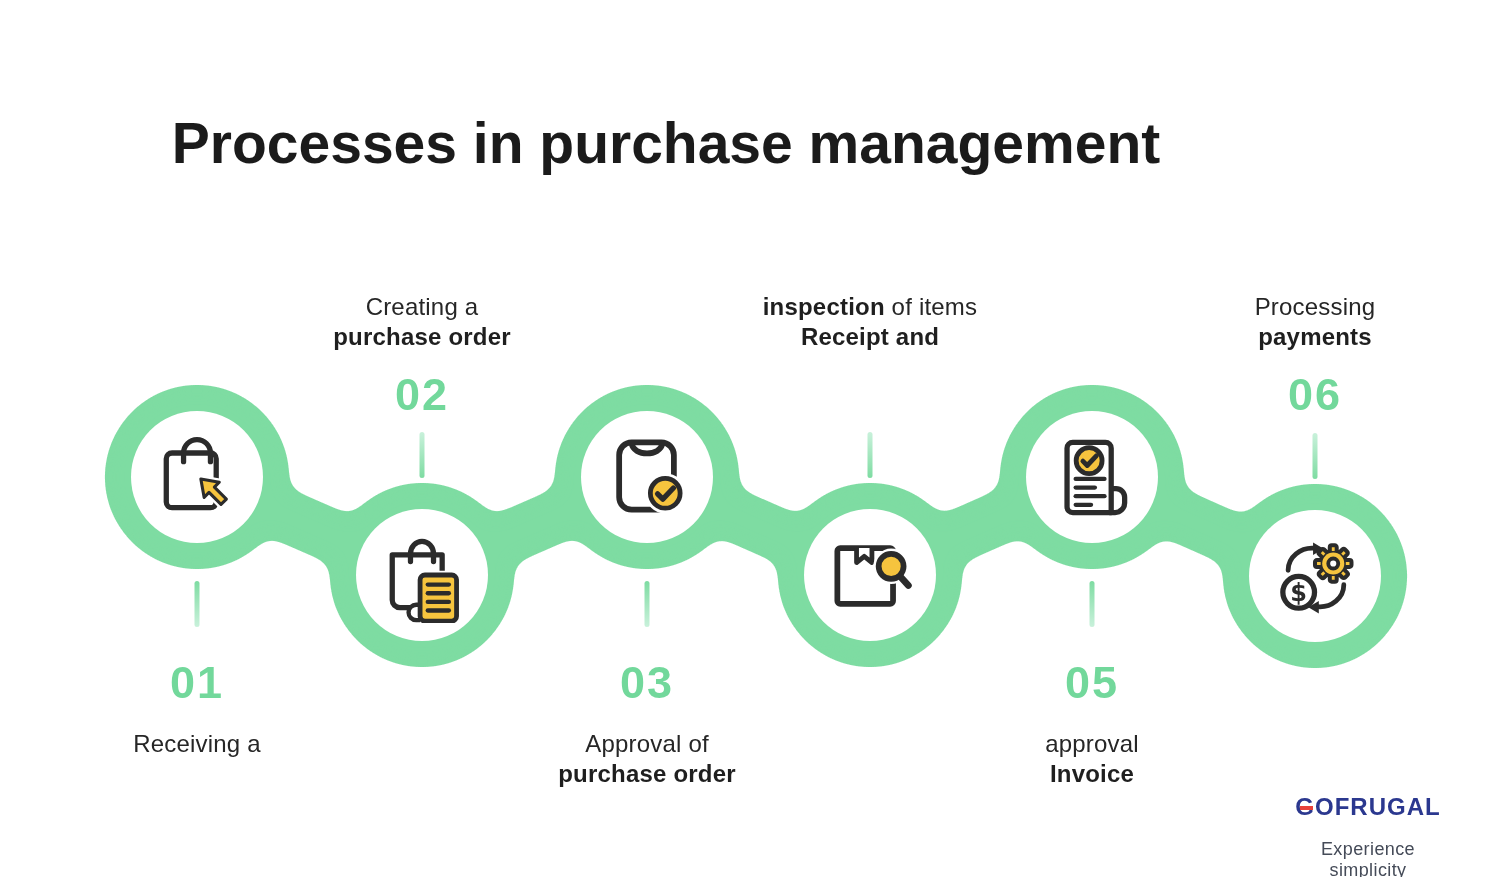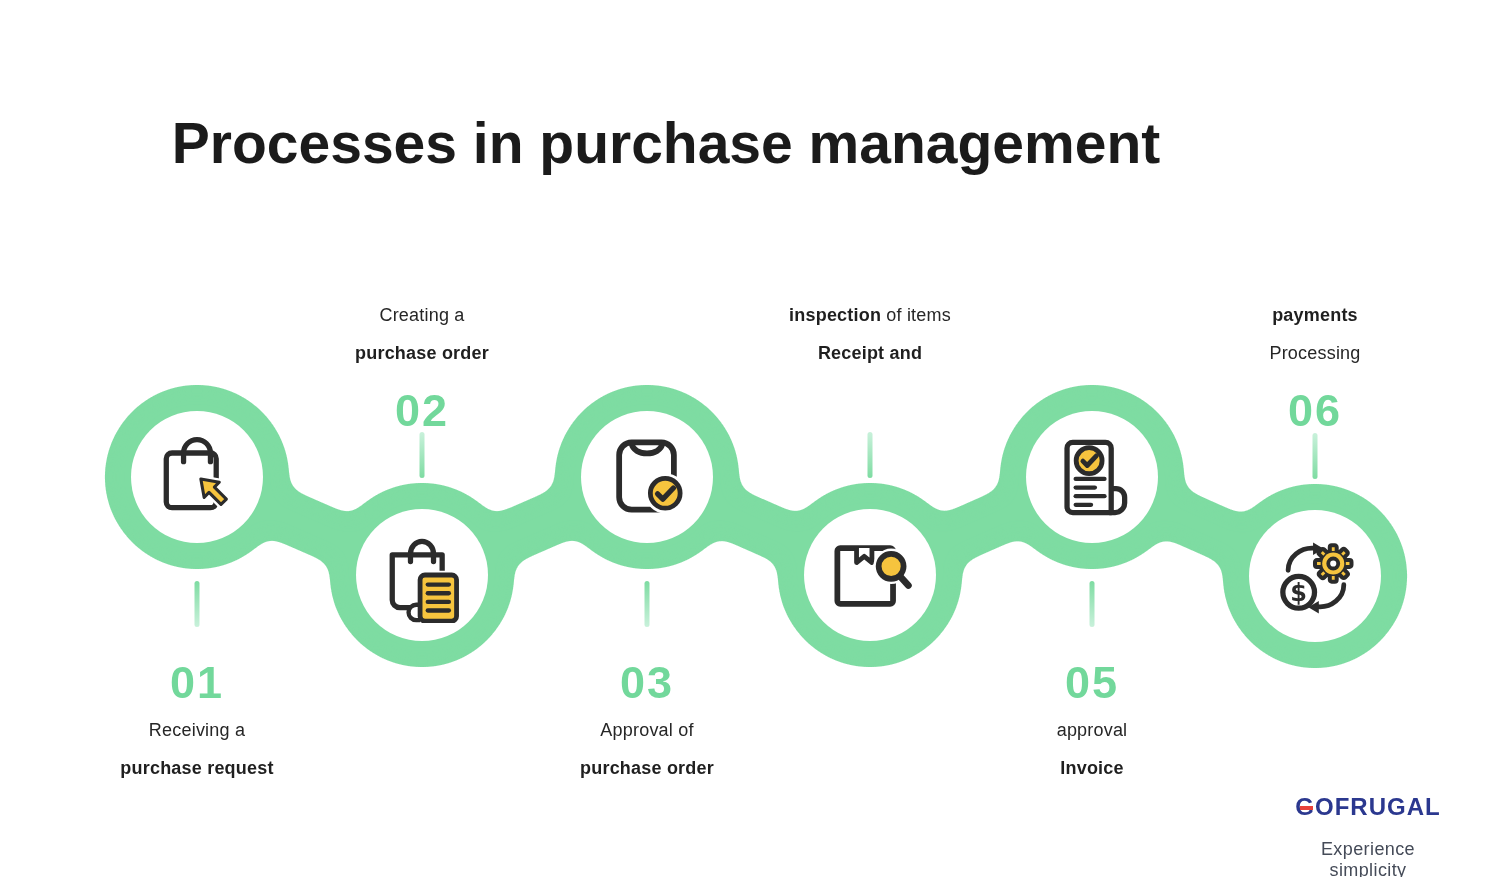--- a/index.html
+++ b/index.html
@@ -7,23 +7,23 @@
        font-family:"Liberation Sans",sans-serif;-webkit-font-smoothing:antialiased;}
   .canvas{position:absolute;inset:0;width:1500px;height:877px;}
   #chain{position:absolute;left:0;top:0;}
   .title{position:absolute;top:72px;left:0;width:1308px;padding-left:24px;box-sizing:border-box;
          text-align:center;font-size:57px;font-weight:700;color:var(--title-color,#1b1b1b);
          letter-spacing:0px;}
   .step{position:absolute;width:300px;text-align:center;color:var(--text-dark,#262626);}
   .step-top{top:660px;}
   .step-bottom{top:292px;}
   .num{font-size:45px;font-weight:800;letter-spacing:2px;line-height:1;color:var(--number-green,#72d89b);}
-  .step-top .num{margin-bottom:10px;}
+  .step-top .num{margin-bottom:24px;}
   .step-bottom .num{margin-top:20px;}
-  .ln{font-size:18px;line-height:30px;letter-spacing:0.2px;margin-top:8px;}
+  .ln{font-size:24px;line-height:30px;letter-spacing:0.2px;}
   .ln .b{font-weight:700;color:#1f1f1f;}
   .icon-slot{position:absolute;width:96px;height:96px;}
   .logo{position:absolute;left:1288px;top:795px;width:160px;text-align:center;}
   .brand{position:relative;display:inline-block;font-size:24px;font-weight:700;
          letter-spacing:1px;color:var(--logo-blue,#2b388f);line-height:1;}
   .gbar{position:absolute;left:5px;top:10.5px;width:13px;height:4px;background:var(--logo-red,#e8413a);}
   .tagline{font-size:18px;color:var(--tagline-color,#454b58);letter-spacing:0.4px;margin-top:20px;}
 </style>
 </head>
 <body style="--chain-green: #7EDCA2; --number-green: #72D89B; --tick-fade: #C9F1DB; --icon-stroke: #2B2B2B; --icon-yellow: #F6C43E; --logo-blue: #2B388F; --logo-red: #E8413A; --text-dark: #262626; --title-color: #1B1B1B; --tagline-color: #454B58;">
@@ -144,21 +144,20 @@
         <path d="M-28 -6 C-28 -20 -15 -30 -1 -29" fill="none" stroke="#2B2B2B" stroke-width="5" stroke-linecap="round"></path>
         <path d="M-2 -35 L9 -28.5 L-2 -22 Z" fill="#2B2B2B"></path>
         <path d="M30 9 C30 23 17 33 3 32" fill="none" stroke="#2B2B2B" stroke-width="5" stroke-linecap="round"></path>
         <path d="M4 26 L-7 32.5 L4 39 Z" fill="#2B2B2B"></path>
       </svg></div>
 
   <div class="step step-top" style="left:47px">
     <div class="num">01</div>
     <div class="lbl">
       <div class="ln"><span class="b"></span><span>Receiving a</span></div>
-      <div class="ln"><span class="b">purchase request</span><span></span></div>
     </div>
   </div>
 
   <div class="step step-bottom" style="left:272px">
     <div class="lbl">
       <div class="ln"><span class="b"></span><span>Creating a</span></div>
       <div class="ln"><span class="b">purchase order</span><span></span></div>
     </div>
     <div class="num">02</div>
   </div>
@@ -181,22 +180,22 @@
   <div class="step step-top" style="left:942px">
     <div class="num">05</div>
     <div class="lbl">
       <div class="ln"><span class="b"></span><span>approval</span></div>
       <div class="ln"><span class="b">Invoice</span><span></span></div>
     </div>
   </div>
 
   <div class="step step-bottom" style="left:1165px">
     <div class="lbl">
+      <div class="ln"><span class="b"></span><span>Processing</span></div>
       <div class="ln"><span class="b">payments</span><span></span></div>
-      <div class="ln"><span class="b"></span><span>Processing</span></div>
     </div>
     <div class="num">06</div>
   </div>
 
   <div class="logo">
     <div class="brand"><span>GOFRUGAL</span><i class="gbar"></i></div>
     <div class="tagline">Experience simplicity</div>
   </div>
 
 </div>

